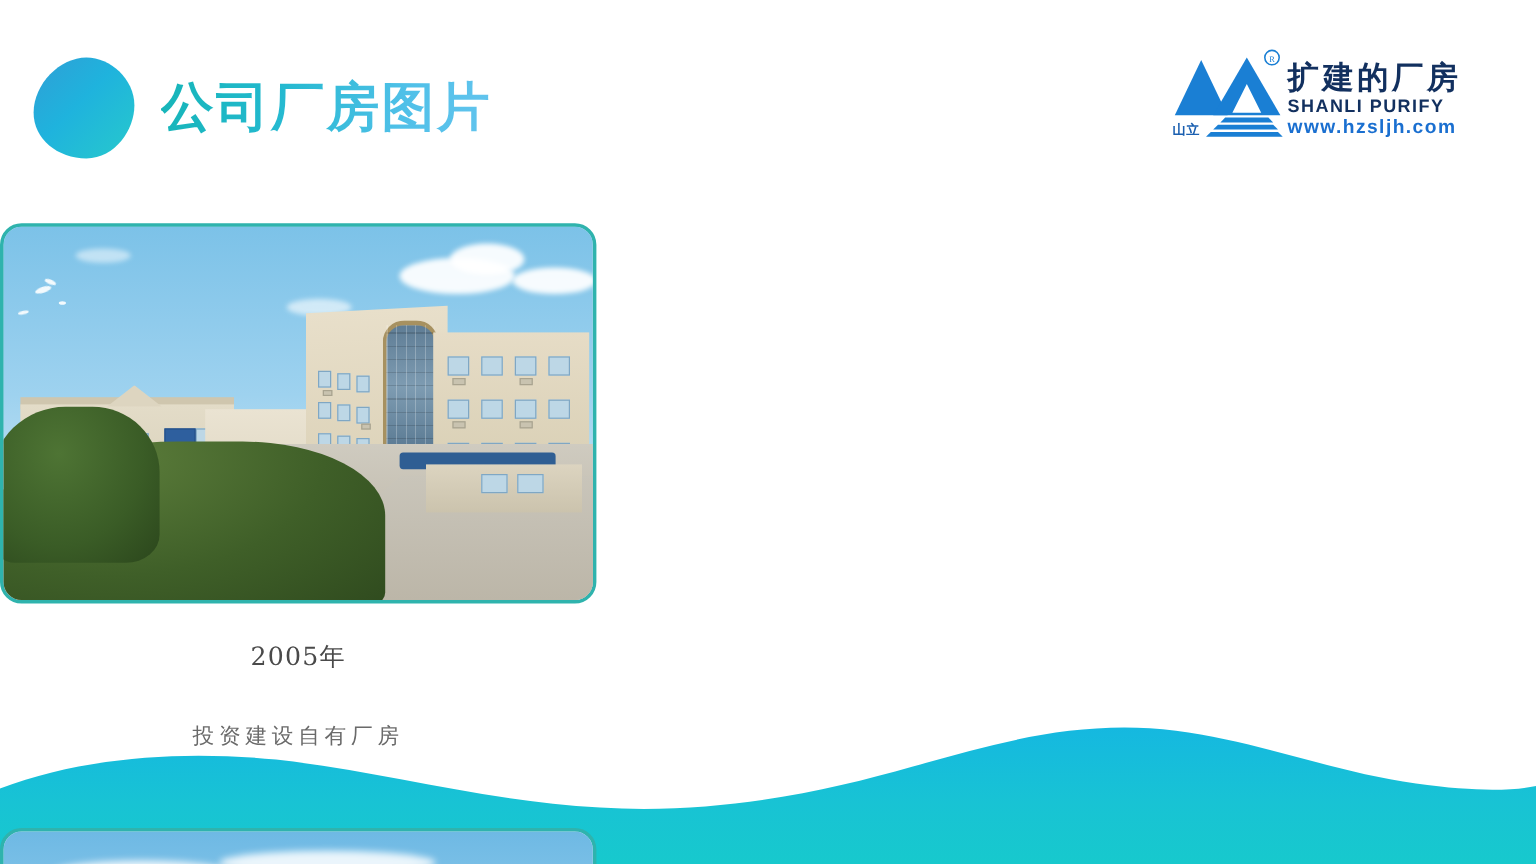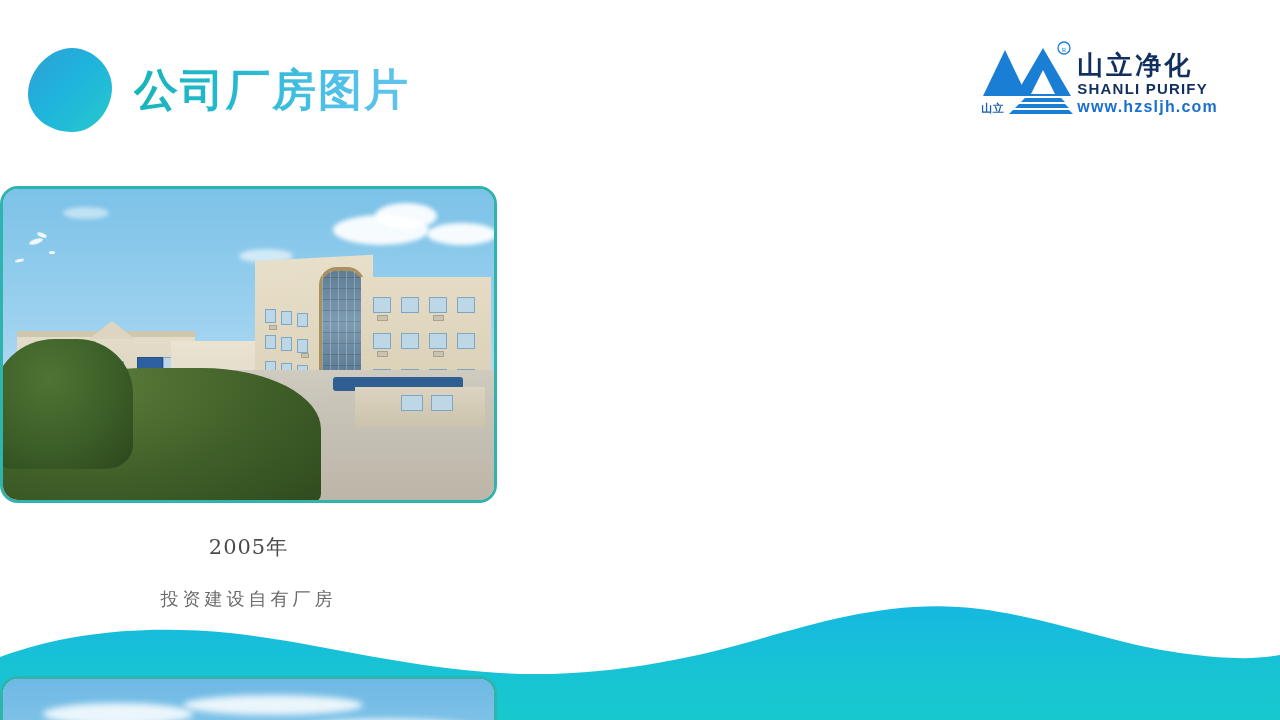--- a/index.html
+++ b/index.html
@@ -118,21 +118,21 @@
 
   .caption-year {
     margin-top:30px;
     text-align:center;
     font-size:21px;
     color:#4a4a4a;
     font-family:"DejaVu Serif", serif;
     letter-spacing:1px;
   }
   .caption-desc {
-    margin-top:26px;
+    margin-top:40px;
     text-align:center;
     font-size:18px;
     color:#6a6a6a;
     font-family:"DejaVu Serif", serif;
     letter-spacing:4px;
   }
 
   
   .wave {
     position:absolute;
@@ -482,21 +482,21 @@
         <path d="M44 58 L80 58 L84 62 L40 62 Z" fill="#1a7fd4"></path>
         <path d="M38 64 L84 64 L88 68 L34 68 Z" fill="#1a7fd4"></path>
         <path d="M32 70 L88 70 L92 74 L28 74 Z" fill="#1a7fd4"></path>
 
         <circle cx="83" cy="8" r="6" fill="none" stroke="#1a7fd4" stroke-width="1.3"></circle>
         <text x="83" y="11.5" font-size="7" fill="#1a7fd4" text-anchor="middle" font-family="Liberation Serif, serif">R</text>
       </svg>
       <span class="logo-cn-small">山立</span>
     </div>
     <div class="logo-text">
-      <span class="logo-cn">山立净化</span>
+      <span class="logo-cn">扩建的厂房</span>
       <span class="logo-en">SHANLI PURIFY</span>
       <span class="logo-url">www.hzsljh.com</span>
     </div>
   </div>
 
   <div class="cards">
 
     <div class="card">
       <div class="photo-frame">
         <div class="photo">

